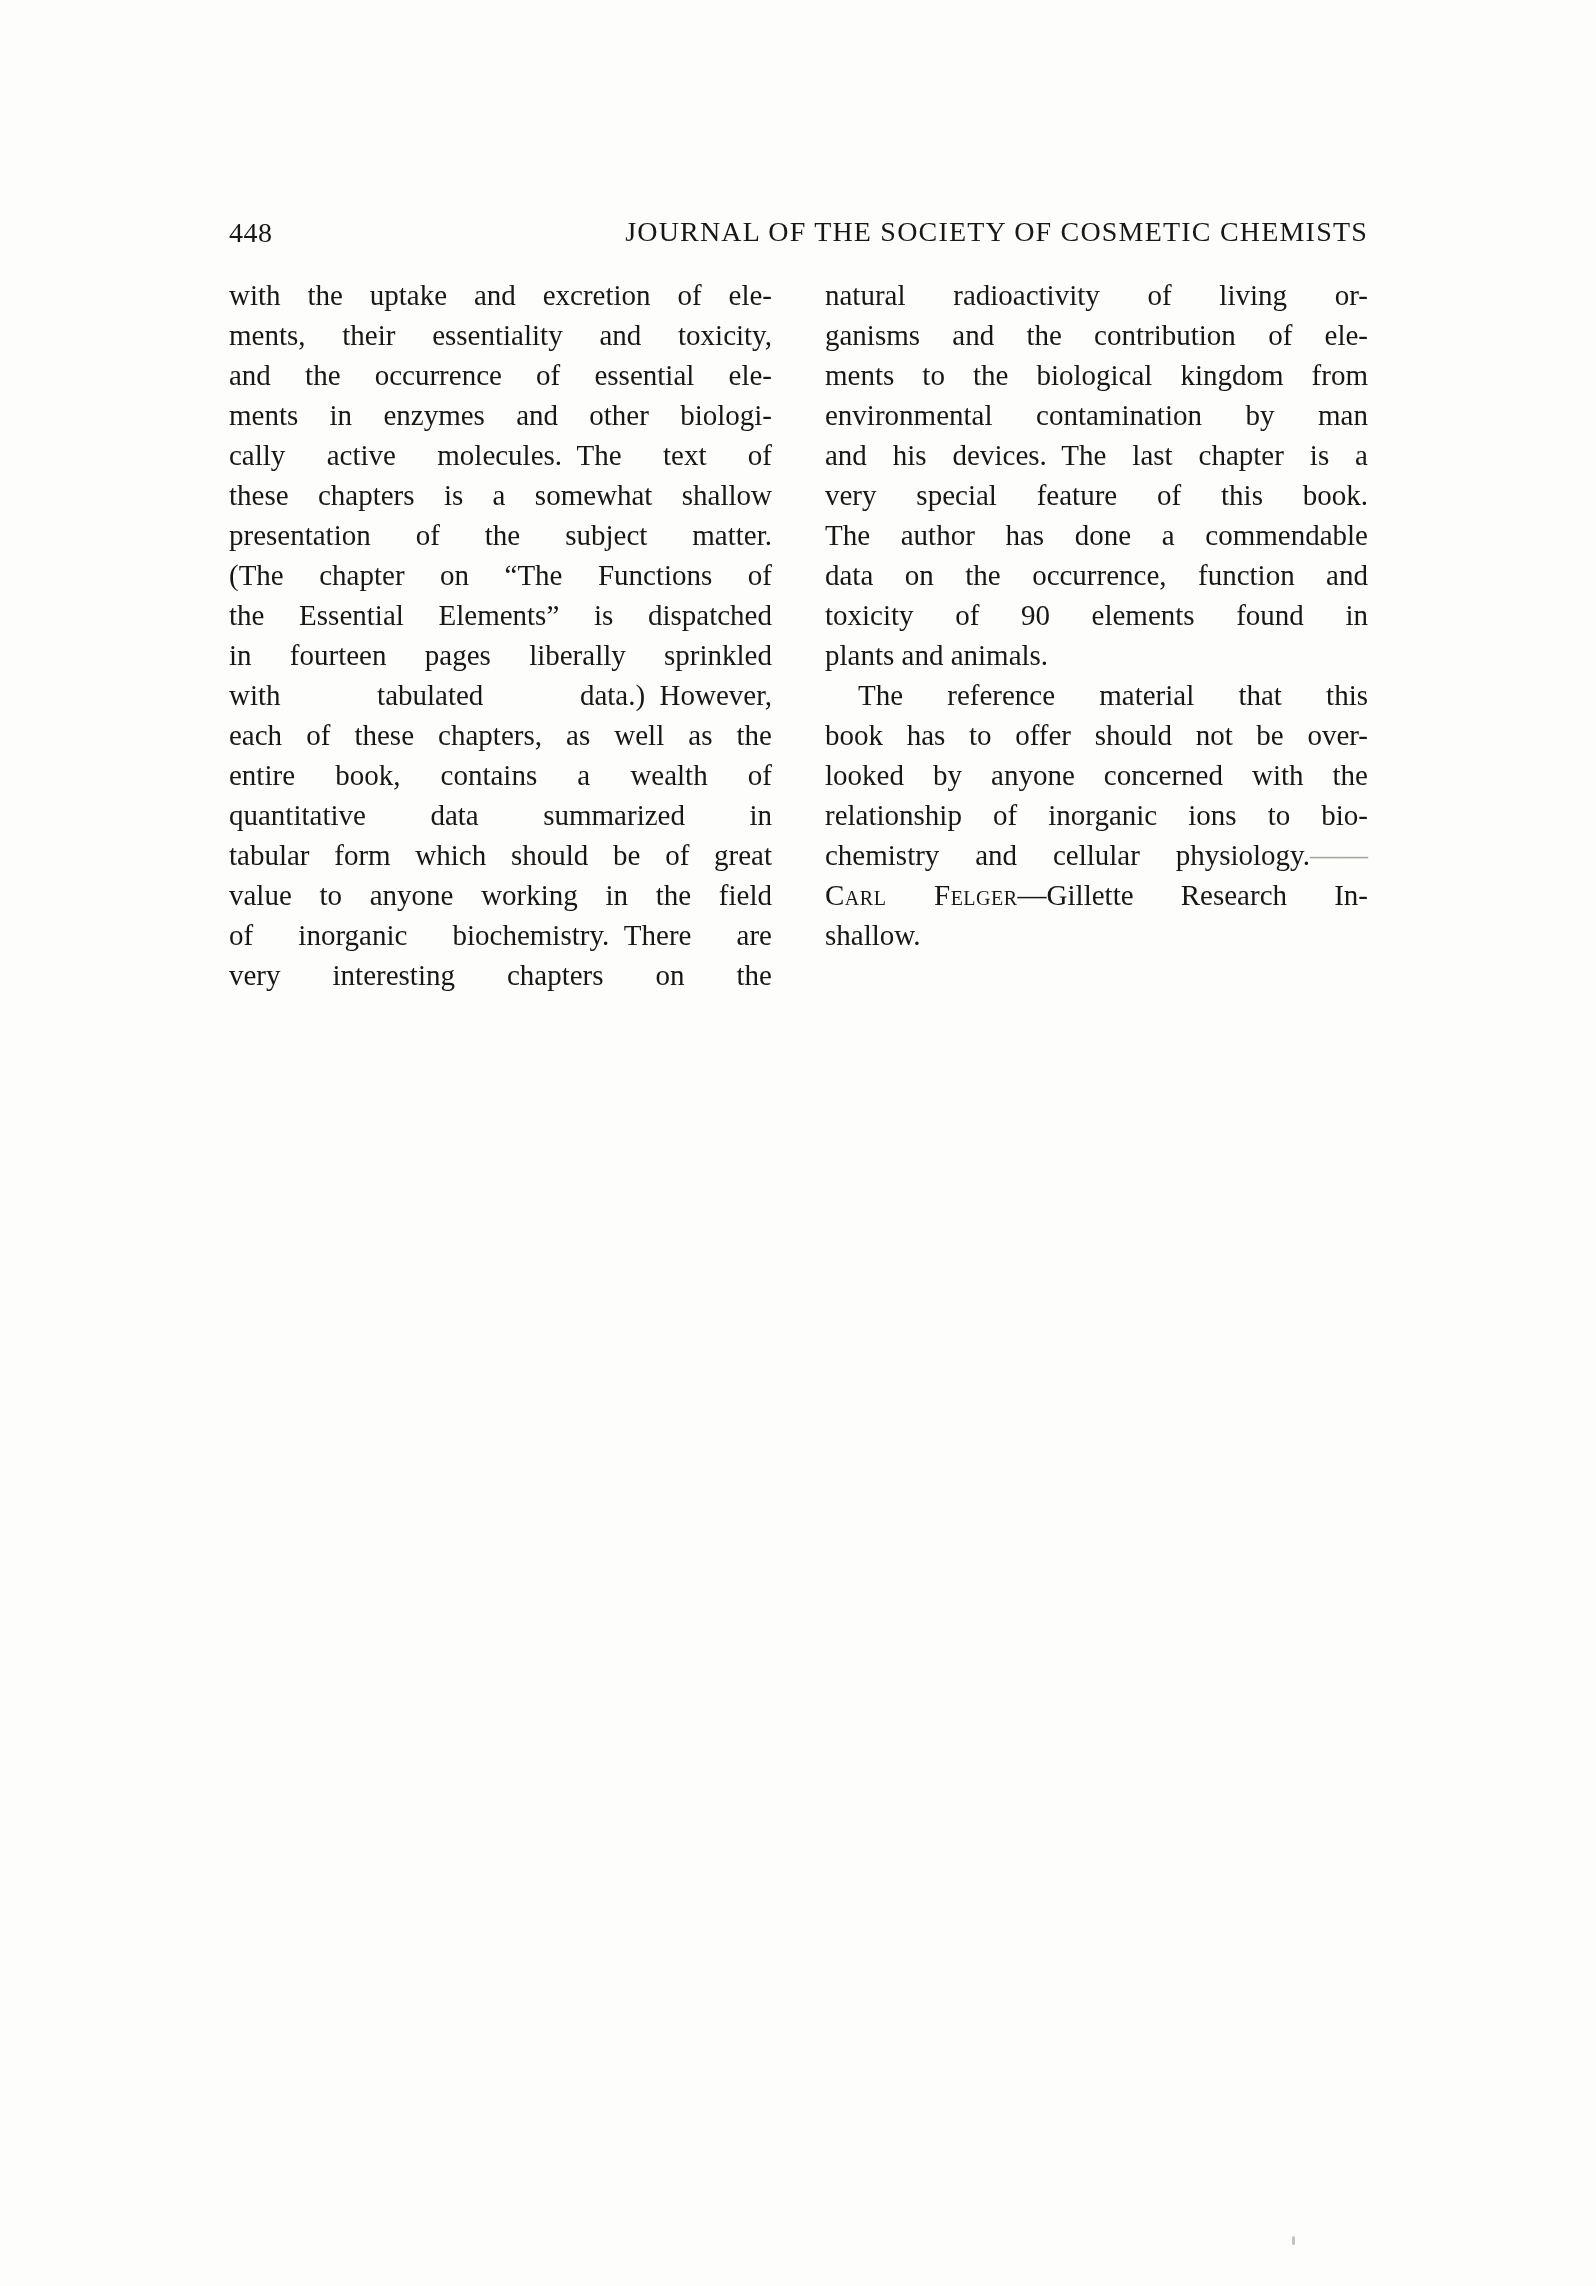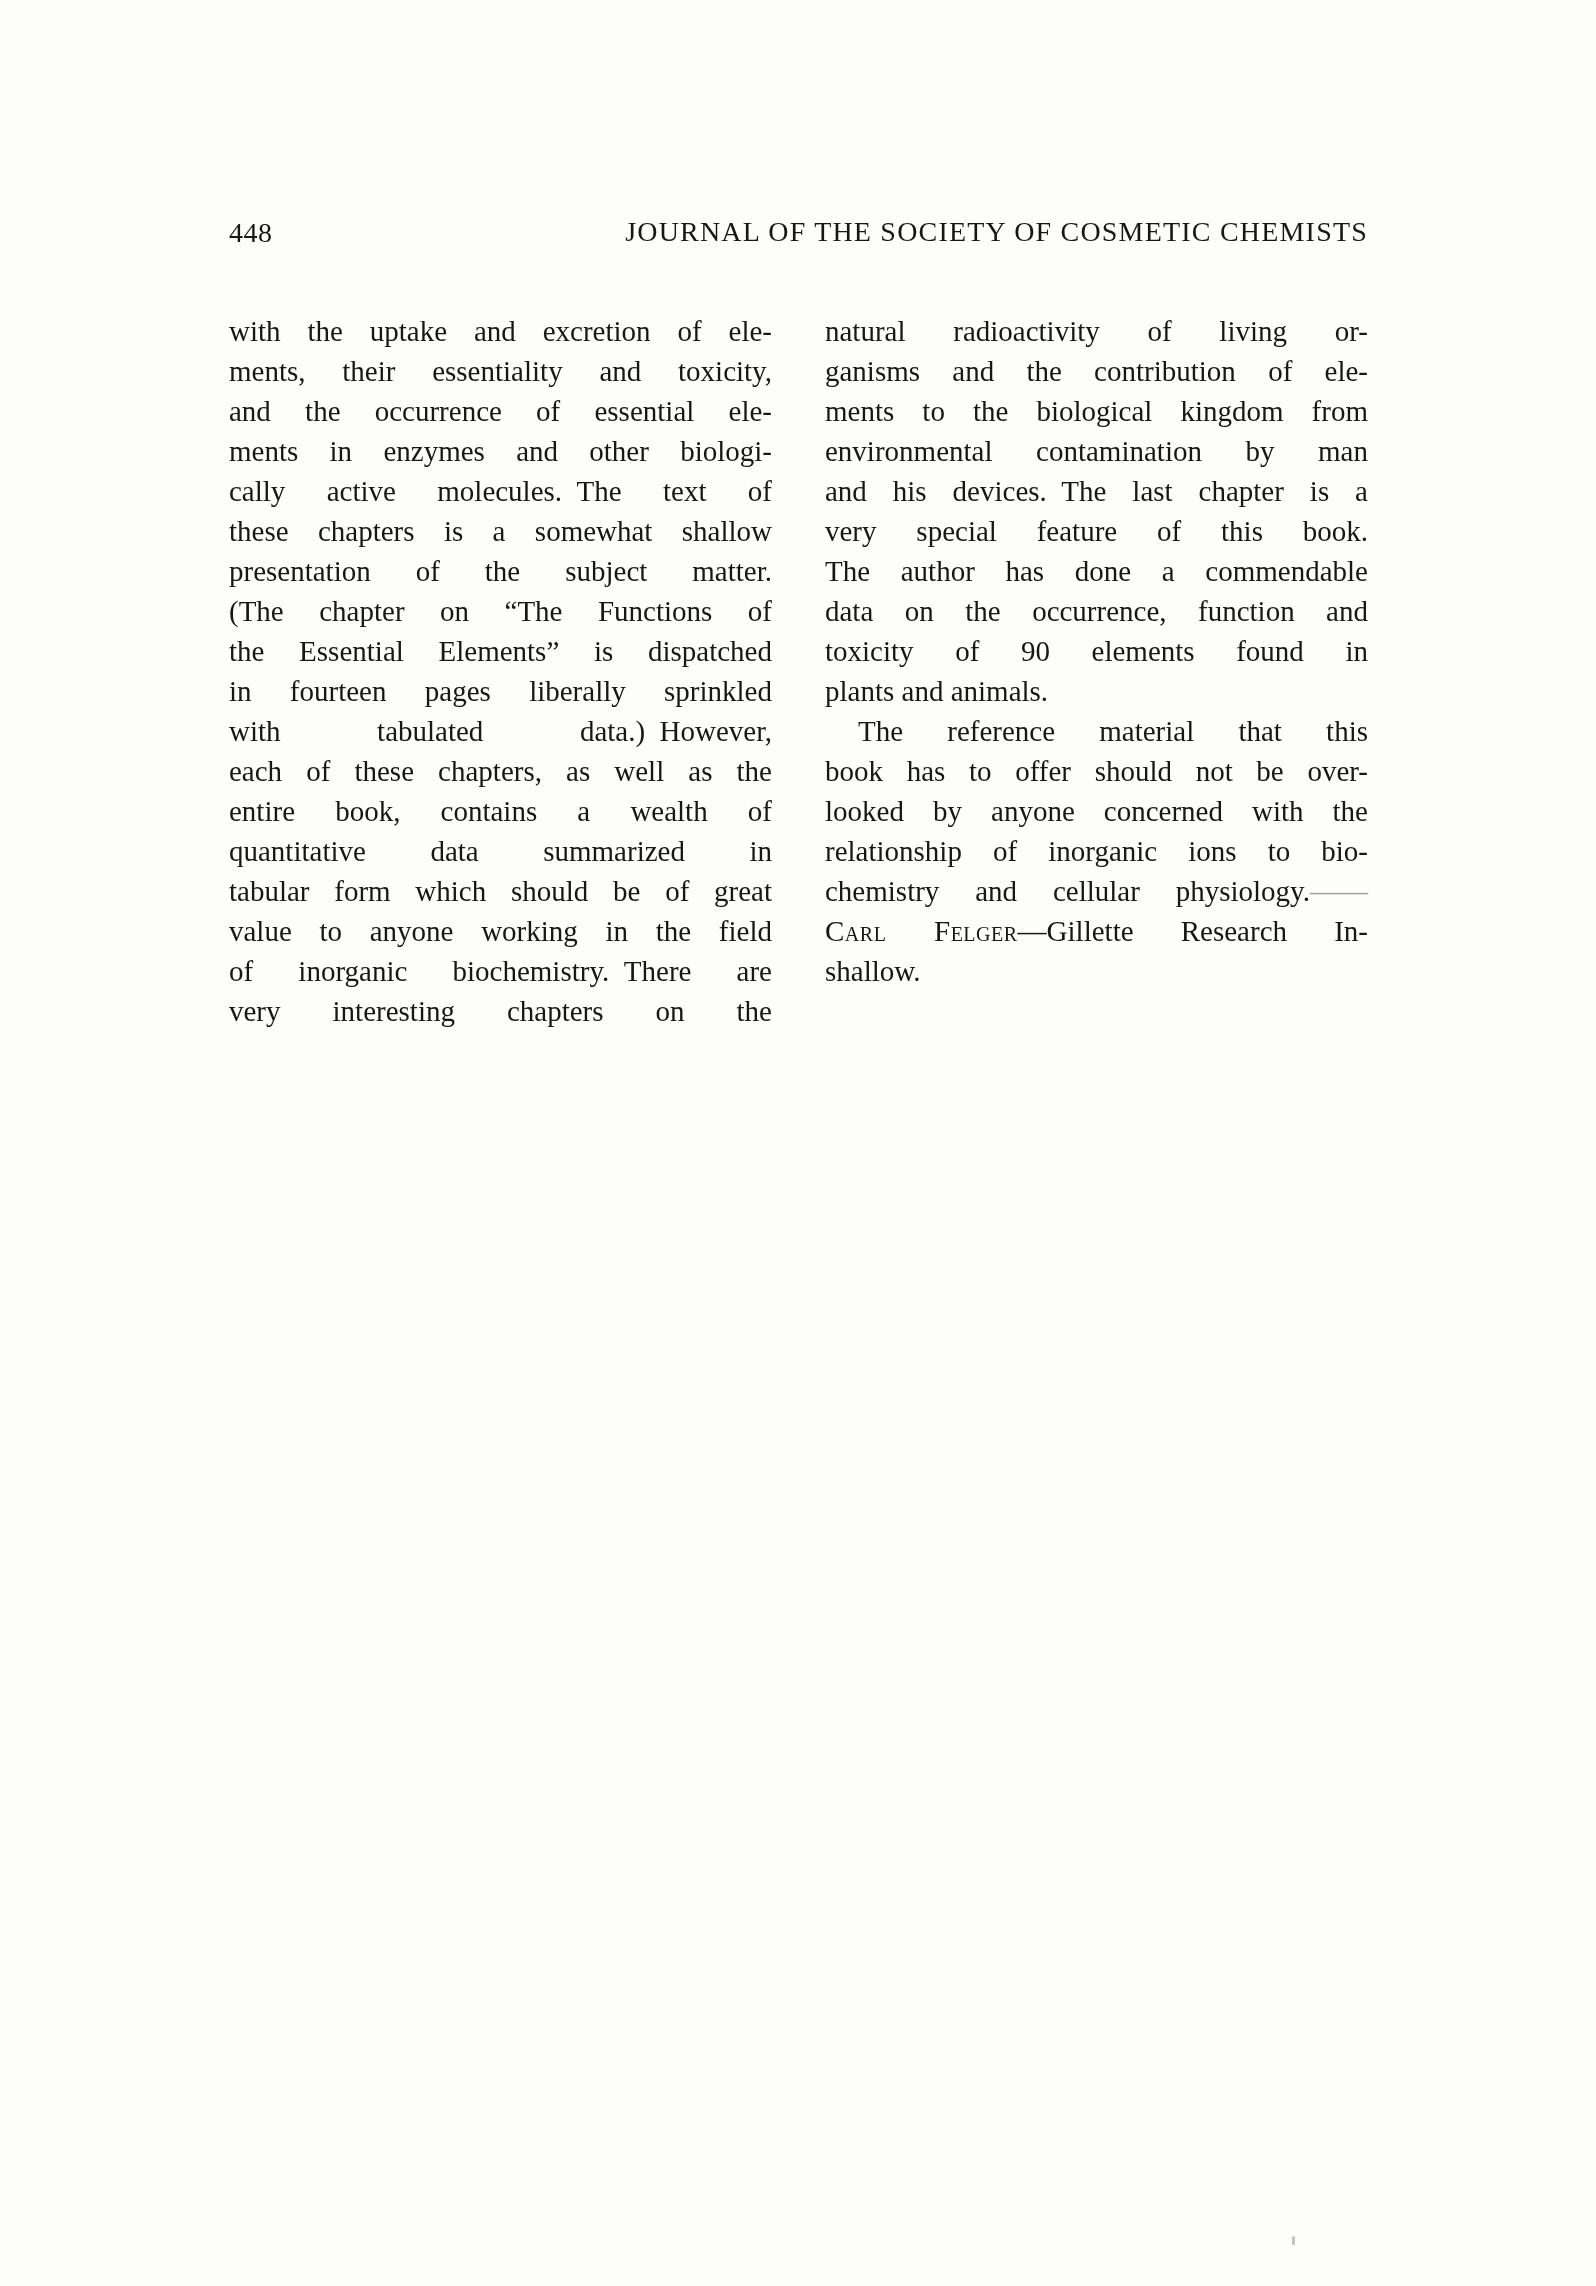--- a/index.html
+++ b/index.html
@@ -37,21 +37,20 @@
     letter-spacing:1.2px;
     white-space:nowrap;
   }
   .columns{
     position:absolute;
     top:275px;
     left:229px;
     width:1139px;
     display:flex;
     justify-content:space-between;
-    margin-top:36px;
   }
   .col{
     width:543px;
     font-size:29px;
     line-height:40px;
   }
   .line{
     text-align:justify;
     text-align-last:justify;
   }

